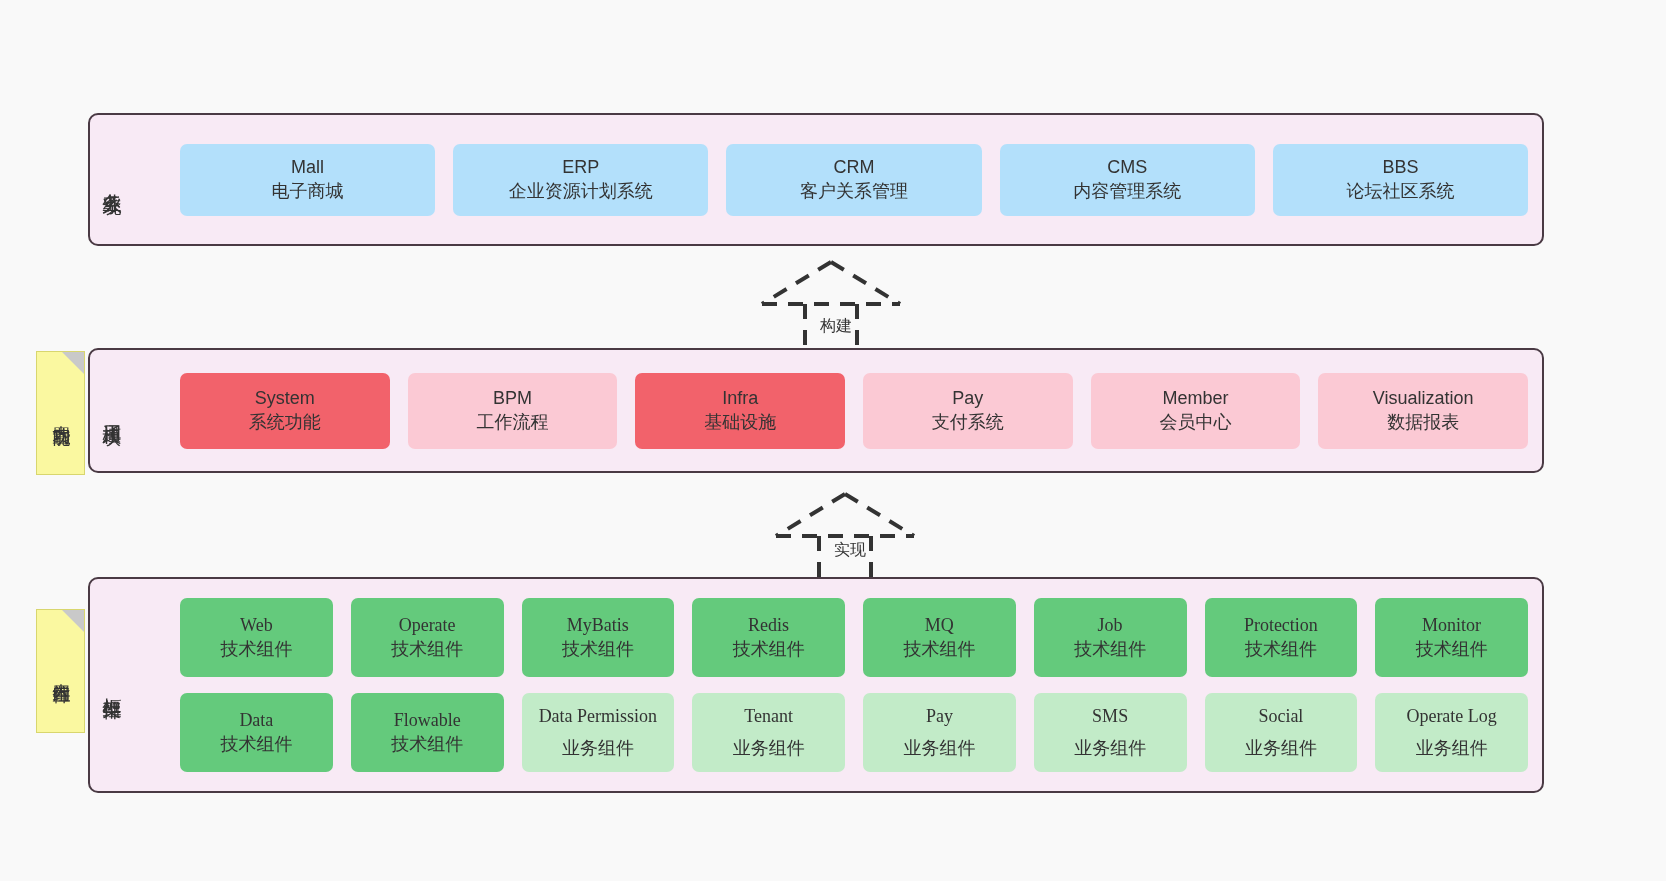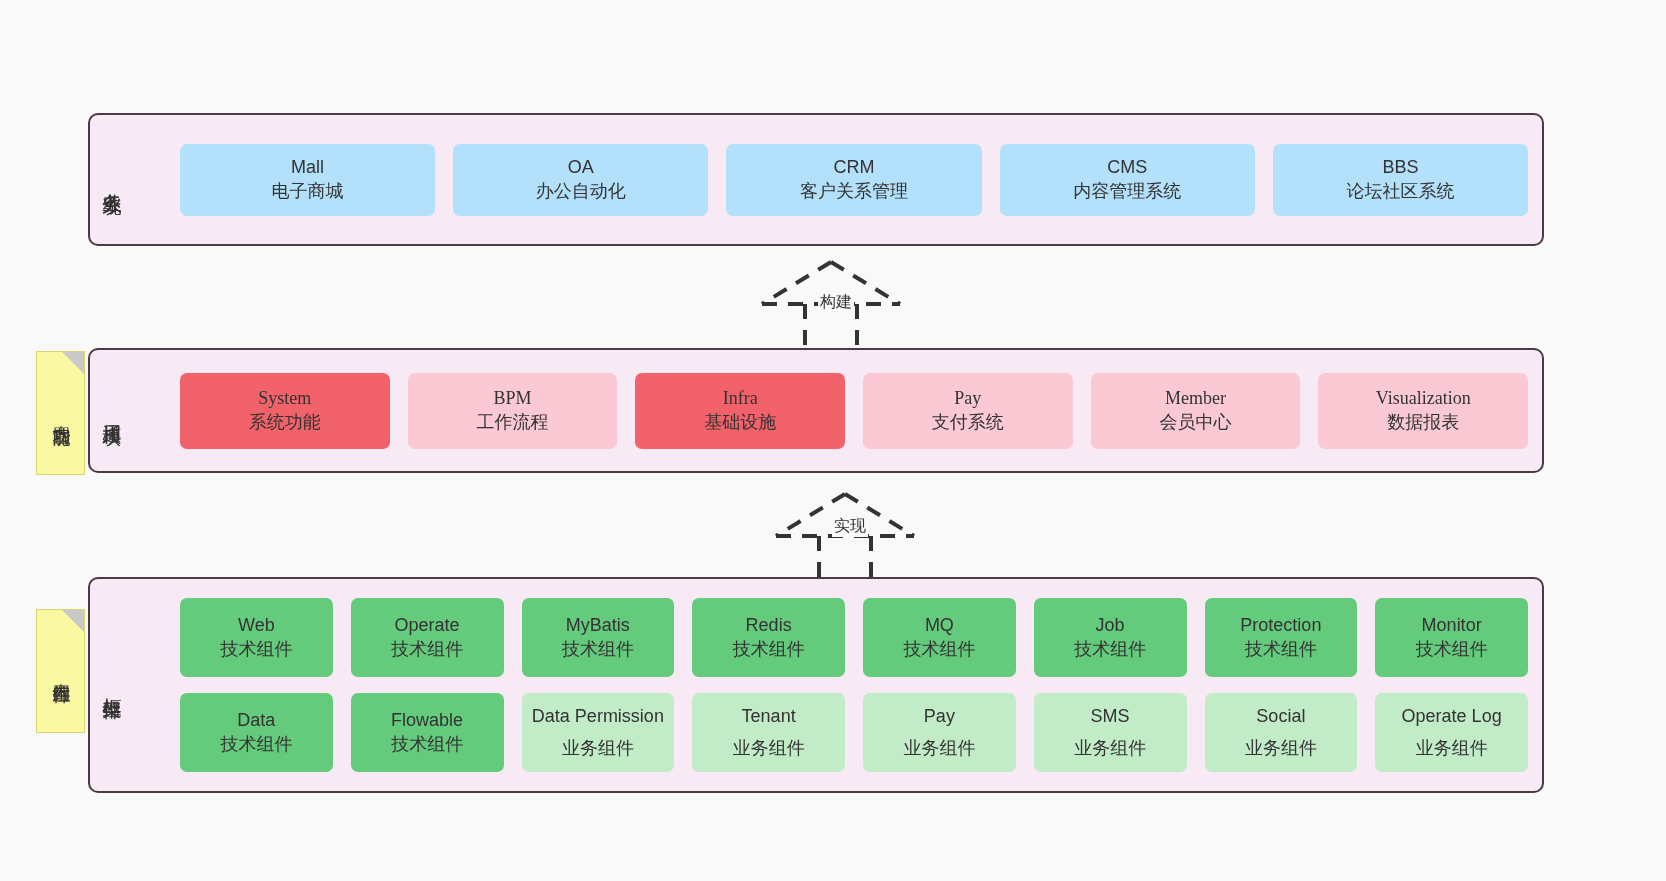--- a/index.html
+++ b/index.html
@@ -70,22 +70,22 @@
   .c-blue       { background: #b3e0fb; }
   .c-red        { background: #f2626b; }
   .c-pink       { background: #fbc9d4; }
   .c-green      { background: #64ca7c; }
   .c-lightgreen { background: #c2ebc8; gap: 8px; }
 
   
   #layer-business  { left: 88px;  top: 113px; width: 1456px; height: 133px; }
   #layer-business  .cell { height: 72px; }
   #layer-modules   { left: 88px;  top: 348px; width: 1456px; height: 125px; }
-  #layer-modules   .cell { height: 76px; font-family: Liberation Serif, serif; }
-  #layer-framework { left: 88px;  top: 577px; width: 1456px; height: 216px; }
+  #layer-modules   .cell { height: 76px; }
+  #layer-framework { left: 88px;  top: 577px; width: 1456px; height: 216px; font-family: Liberation Serif, serif; }
   #layer-framework .cell { height: 79px; }
 
   
   .note {
     position: absolute;
     width: 49px;
     background: #faf8a0;
     border: 1px solid #d8d66e;
     display: flex;
     align-items: center;
@@ -112,42 +112,43 @@
   
   .conn { position: absolute; }
   .conn svg { display: block; overflow: visible; }
   .conn-label {
     position: absolute;
     font-size: 16px;
     color: #333;
     background: #f9f9f9;
     padding: 0 2px;
     white-space: nowrap;
+    margin-top: 24px;
   }
   #conn-build   { left: 756px; top: 258px; width: 150px; height: 88px; }
   #conn-build   .conn-label { left: 62px; top: 34px; }
   #conn-impl    { left: 770px; top: 490px; width: 150px; height: 88px; }
   #conn-impl    .conn-label { left: 62px; top: 26px; }
 </style>
 </head>
 <body>
 
 <div class="canvas">
 
   <div class="layer" id="layer-business">
     <div class="layer-title">业务系统</div>
     <div class="layer-body">
       <div class="row">
         <div class="cell c-blue">
           <span class="t1">Mall</span>
           <span class="t2">电子商城</span>
         </div>
         <div class="cell c-blue">
-          <span class="t1">OA</span>
-          <span class="t2">办公自动化</span>
+          <span class="t1">ERP</span>
+          <span class="t2">企业资源计划系统</span>
         </div>
         <div class="cell c-blue">
           <span class="t1">CRM</span>
           <span class="t2">客户关系管理</span>
         </div>
         <div class="cell c-blue">
           <span class="t1">CMS</span>
           <span class="t2">内容管理系统</span>
         </div>
         <div class="cell c-blue">

